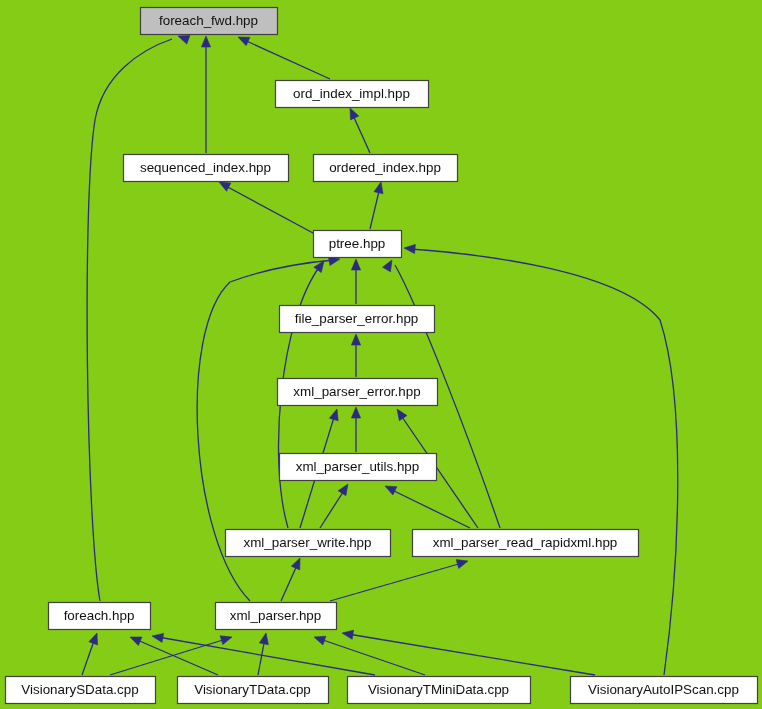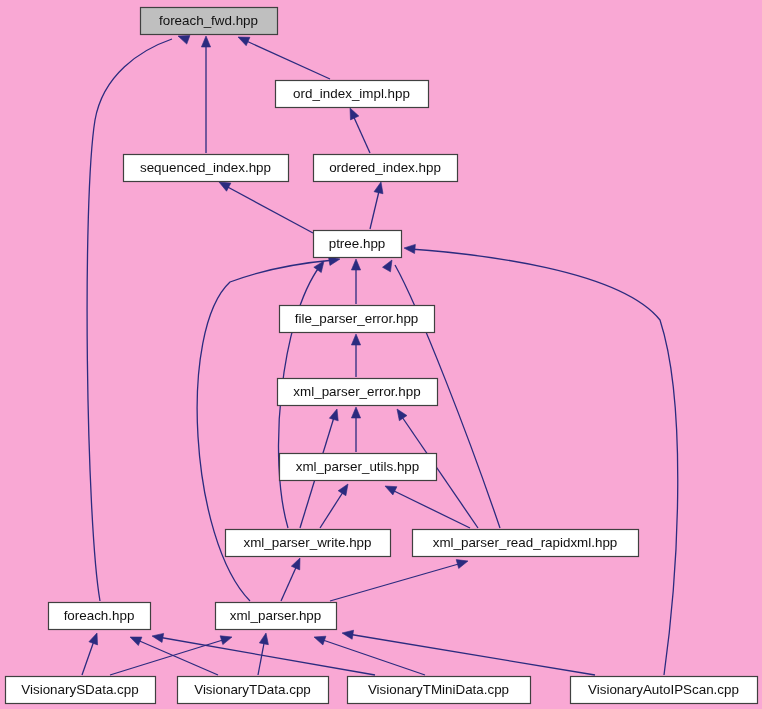--- a/index.html
+++ b/index.html
@@ -4,21 +4,21 @@
 <style>
   html, body {
     margin: 0;
     padding: 0;
     background: #ffffff;
   }
   #graph-page {
     position: relative;
     width: 762px;
     height: 709px;
-    background: #f9a8d4;
+    background: #84cc16;
     font-family: "Liberation Sans", sans-serif;
     overflow: hidden;
   }
   svg#graph-svg {
     position: absolute;
     left: 0;
     top: 0;
     width: 762px;
     height: 709px;
     display: block;

